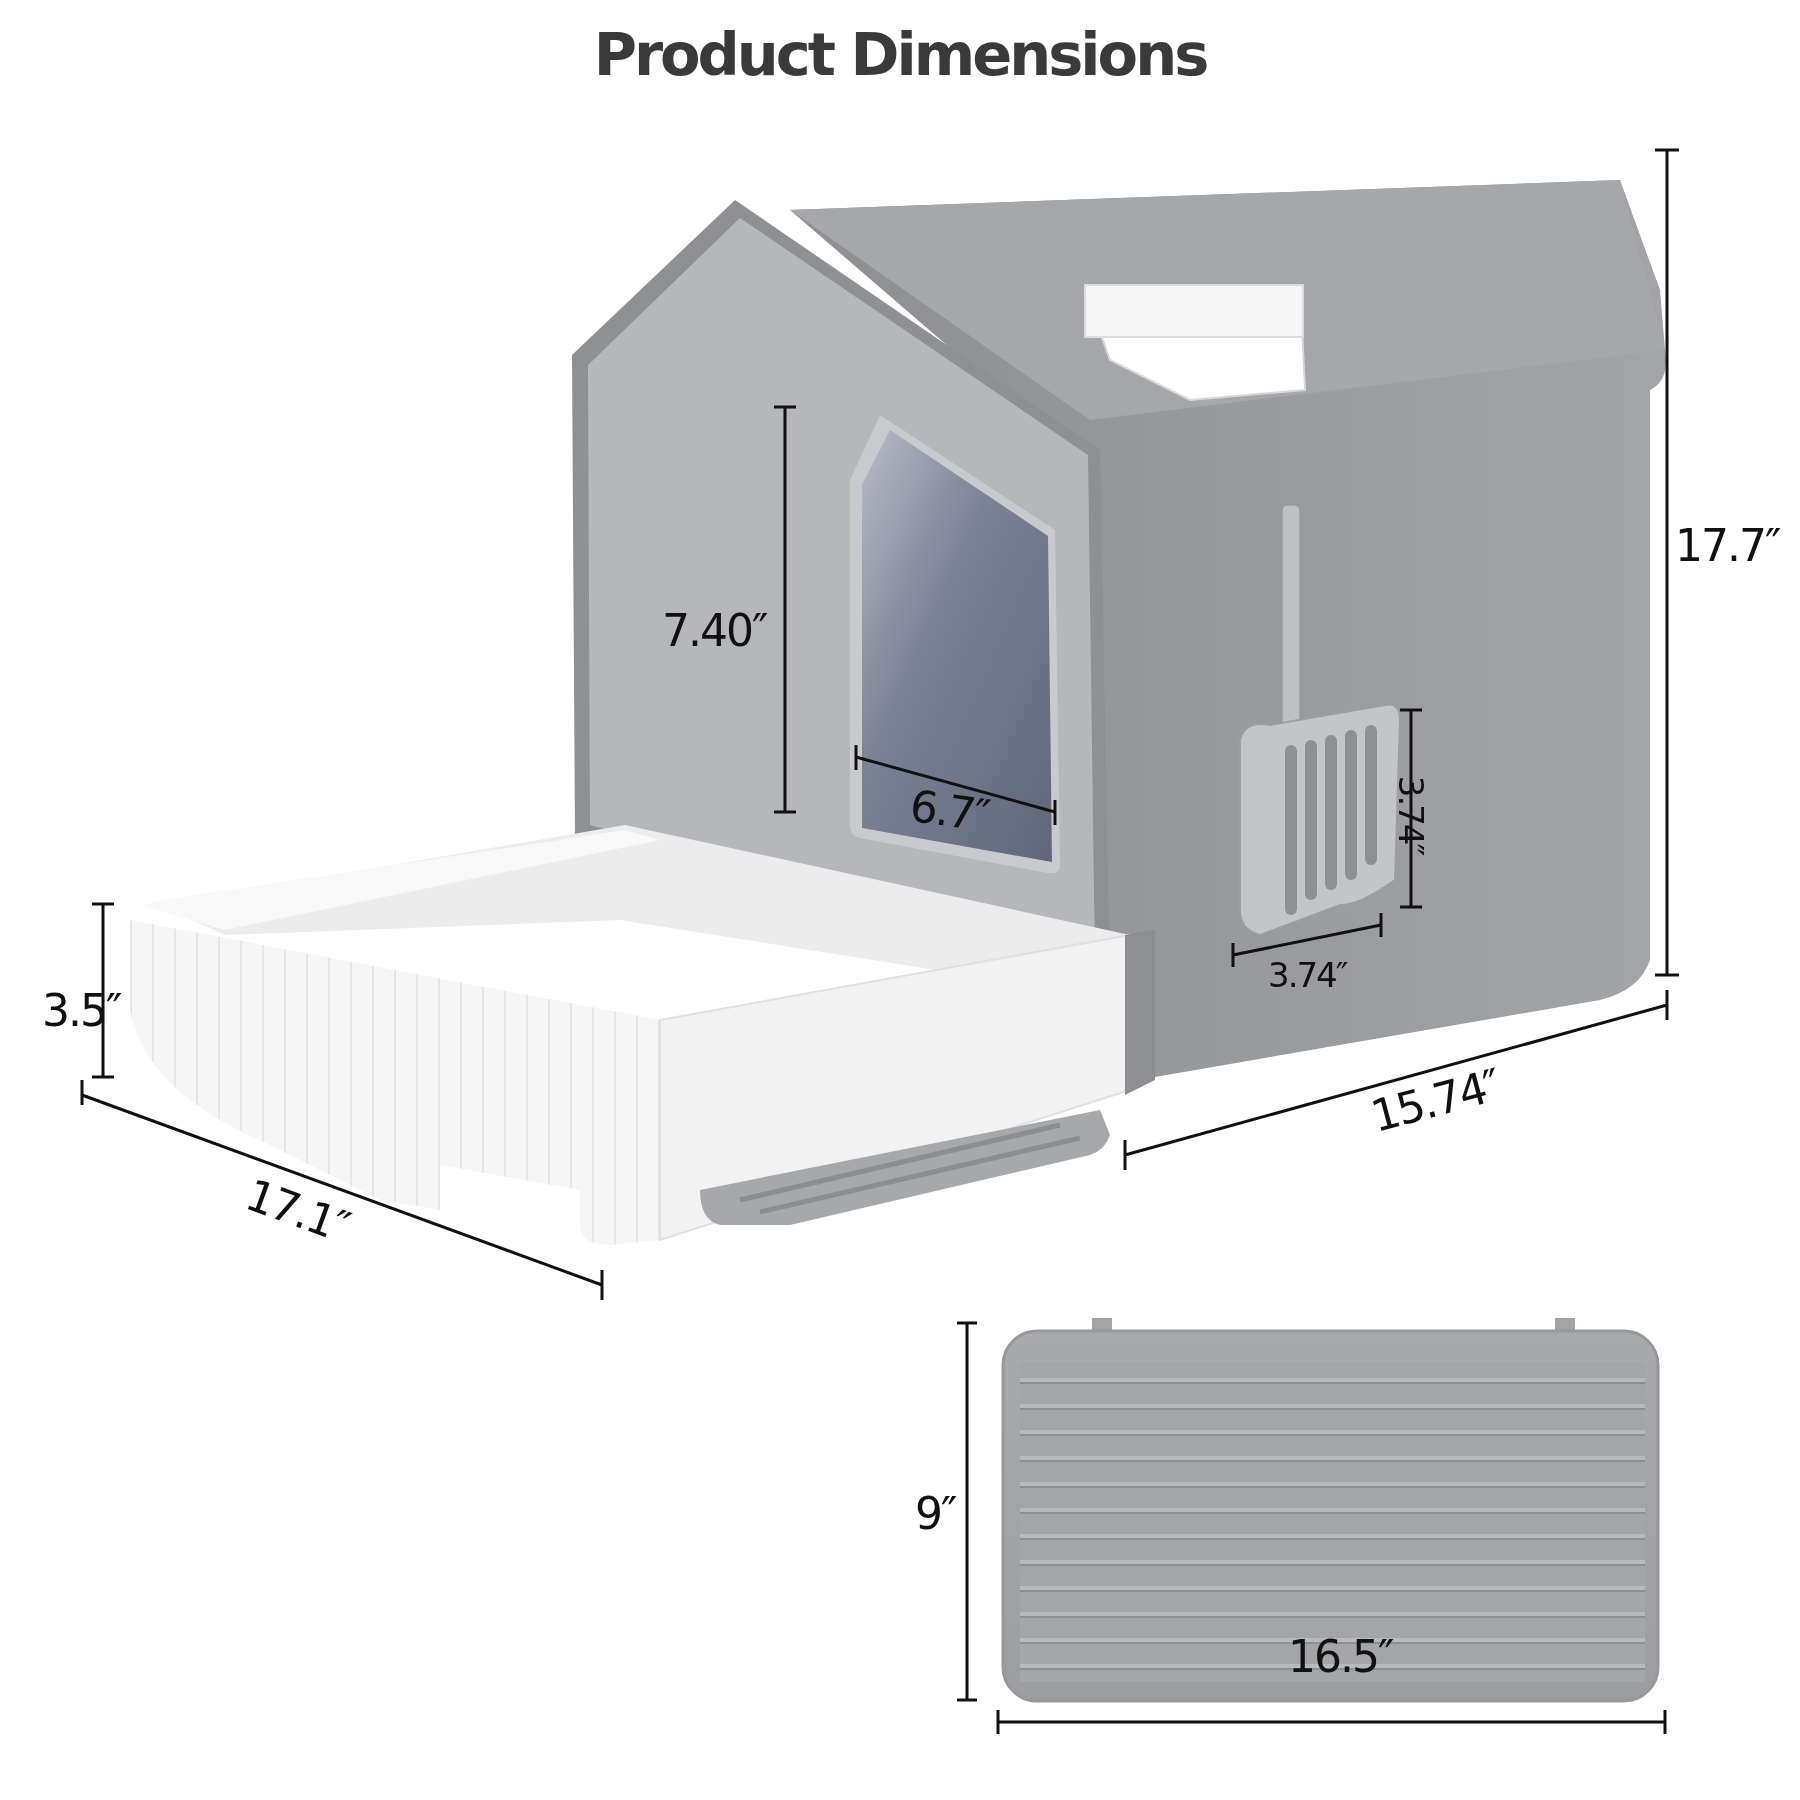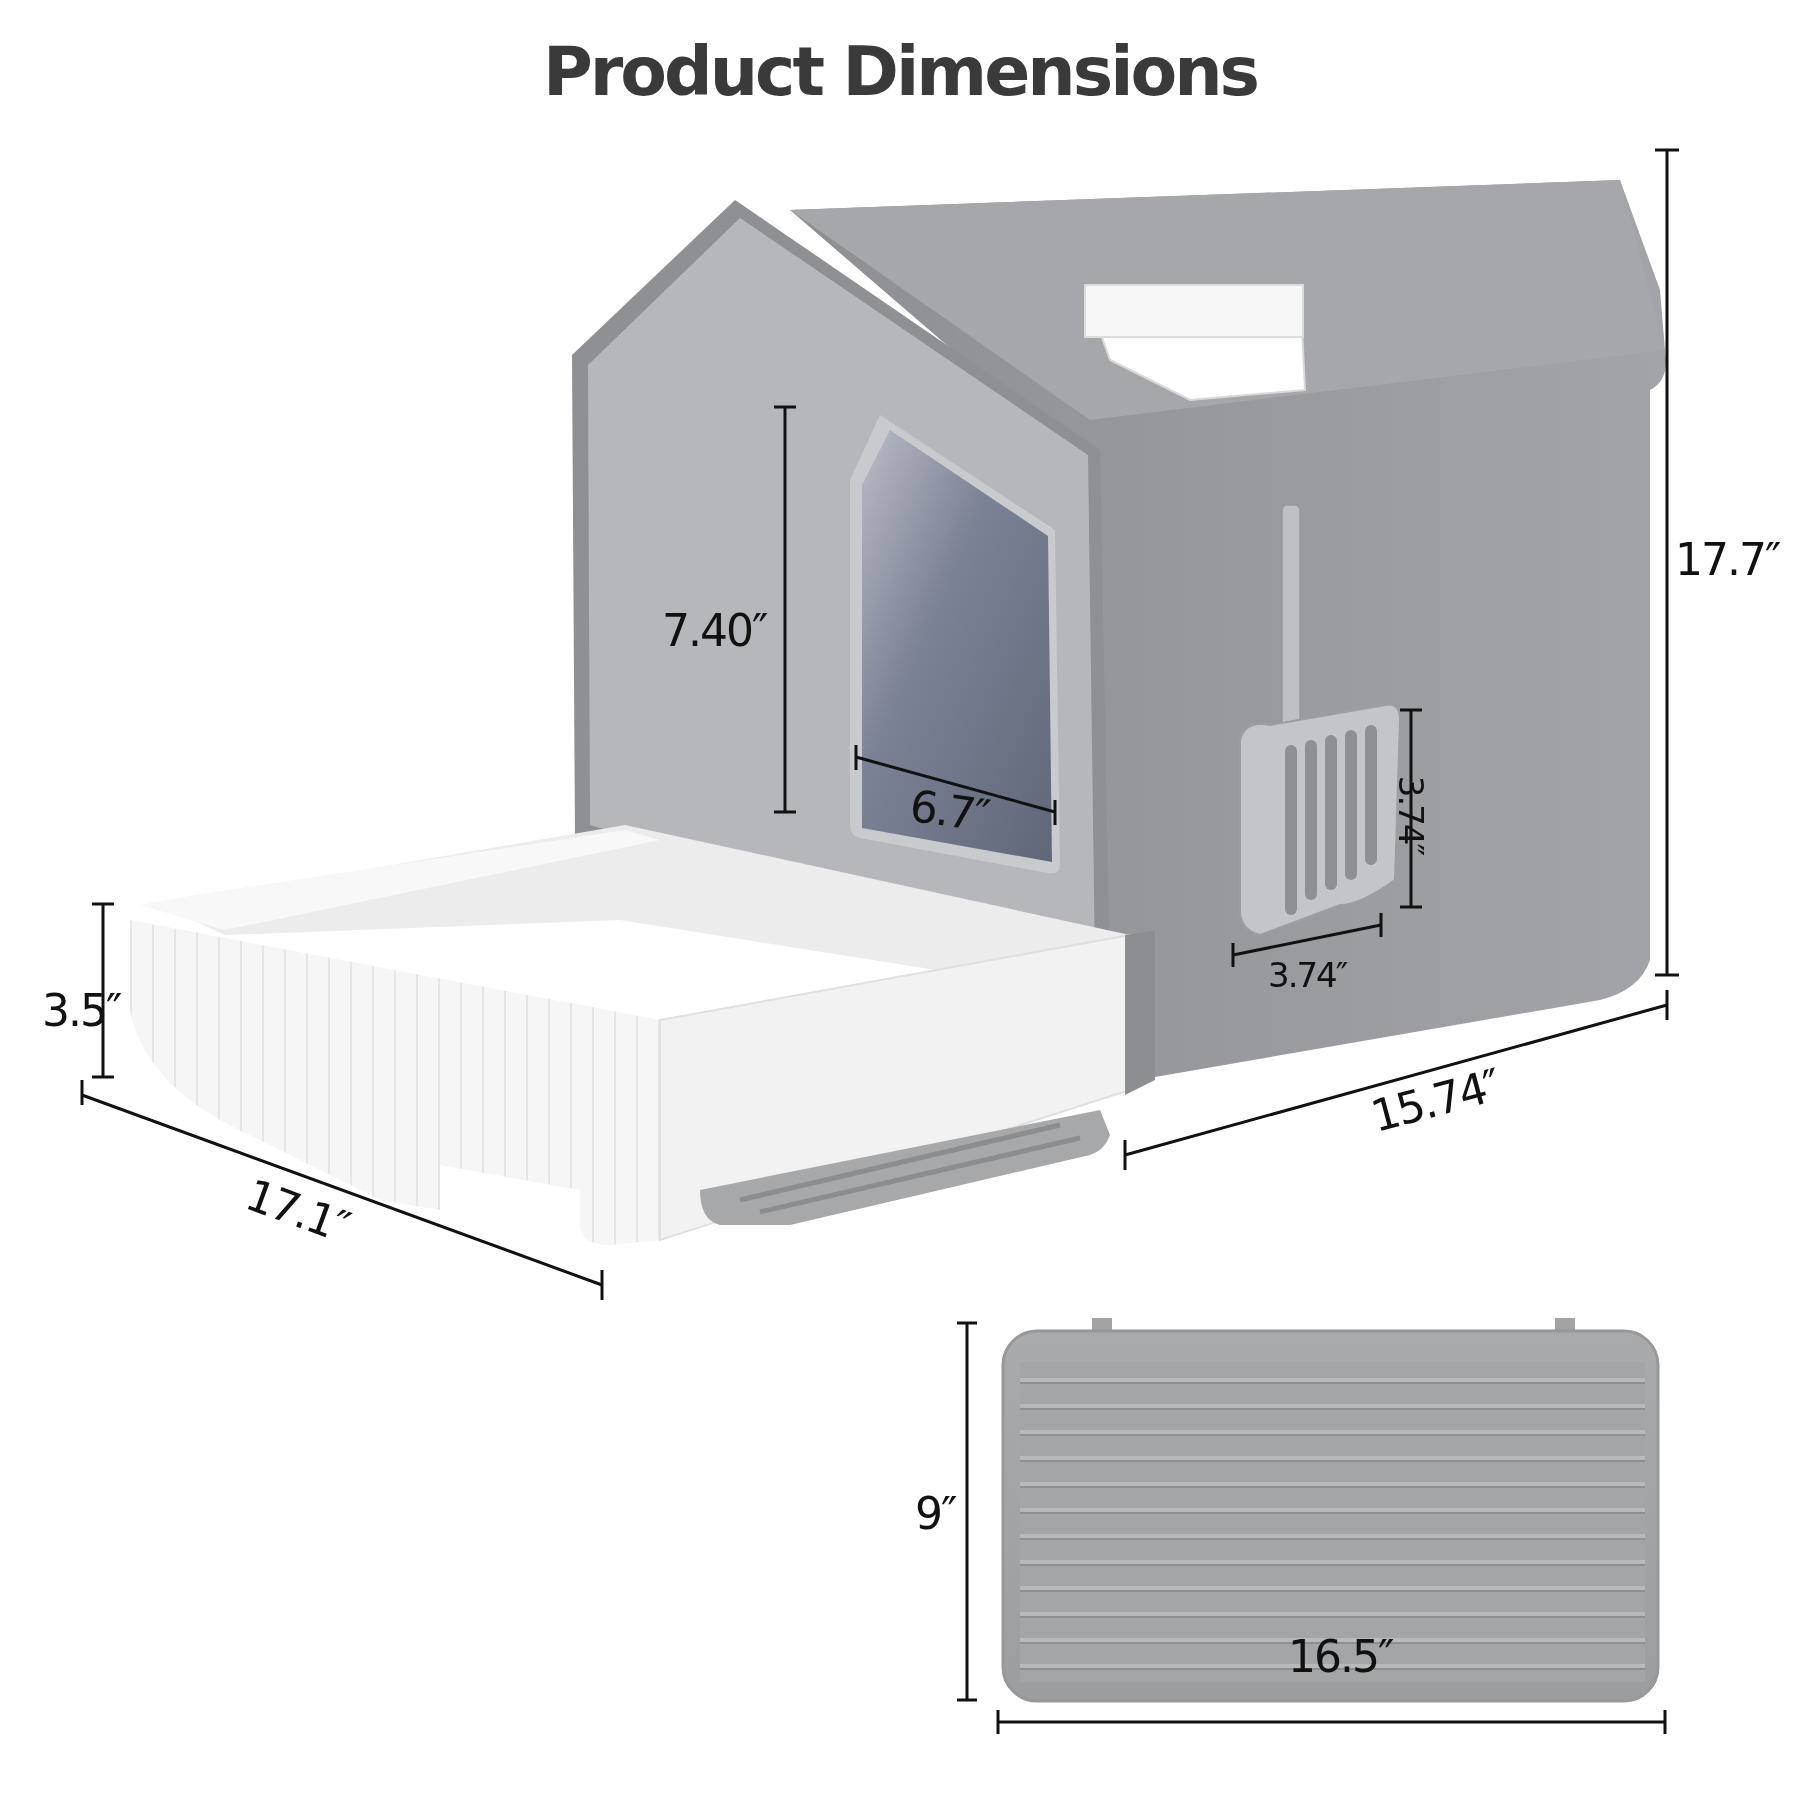--- a/index.html
+++ b/index.html
@@ -1,17 +1,17 @@
 <!DOCTYPE html>
 <html><head>
 <meta charset="utf-8">
 <style>
   html, body { margin: 0; padding: 0; background: #ffffff; }
   body { width: 1800px; height: 1800px; position: relative; overflow: hidden; font-family: "Liberation Sans", sans-serif; }
-  .title { position: absolute; left: 0; top: 20px; width: 1800px; text-align: center; font-family: "DejaVu Sans", sans-serif; font-weight: bold; font-size: 68px; color: #3a3a3a; letter-spacing: -3px; margin-top: 12px; }
+  .title { position: absolute; left: 0; top: 20px; width: 1800px; text-align: center; font-family: "DejaVu Sans", sans-serif; font-weight: bold; font-size: 59px; color: #3a3a3a; letter-spacing: -3px; }
   svg.scene { position: absolute; left: 0; top: 0; }
   .dim { position: absolute; font-family: "DejaVu Sans", sans-serif; font-size: 44px; color: #111; letter-spacing: -2px; white-space: nowrap; }
   .dim.sm { font-size: 34px; }
 </style>
 </head>
 <body>
 
 <div class="title">Product Dimensions</div>
 
 <svg class="scene" width="1800" height="1800" viewBox="0 0 1800 1800">
@@ -128,21 +128,21 @@
     <line x1="967" y1="1323" x2="967" y2="1700"></line>
     <line x1="957" y1="1323" x2="977" y2="1323"></line>
     <line x1="957" y1="1700" x2="977" y2="1700"></line>
 
     <line x1="998" y1="1722" x2="1665" y2="1722"></line>
     <line x1="998" y1="1710" x2="998" y2="1734"></line>
     <line x1="1665" y1="1710" x2="1665" y2="1734"></line>
   </g>
 </svg>
 
-<div class="dim" style="left:1675px; top:520px;margin-top:14px;">17.7″</div>
+<div class="dim" style="left:1675px; top:520px;">17.7″</div>
 <div class="dim" style="left:1370px; top:1075px; transform:rotate(-15deg);">15.74″</div>
 <div class="dim" style="left:245px; top:1185px; transform:rotate(20deg);">17.1″</div>
 <div class="dim" style="left:14px; top:985px;margin-left:28px;">3.5″</div>
 <div class="dim" style="left:662px; top:605px;">7.40″</div>
 <div class="dim" style="left:910px; top:785px; transform:rotate(8deg);">6.7″</div>
 <div class="dim sm" style="left:1372px; top:795px; transform:rotate(90deg);">3.74″</div>
 <div class="dim sm" style="left:1268px; top:955px;">3.74″</div>
 <div class="dim" style="left:915px; top:1488px;">9″</div>
 <div class="dim" style="left:1288px; top:1631px;">16.5″</div>
 

